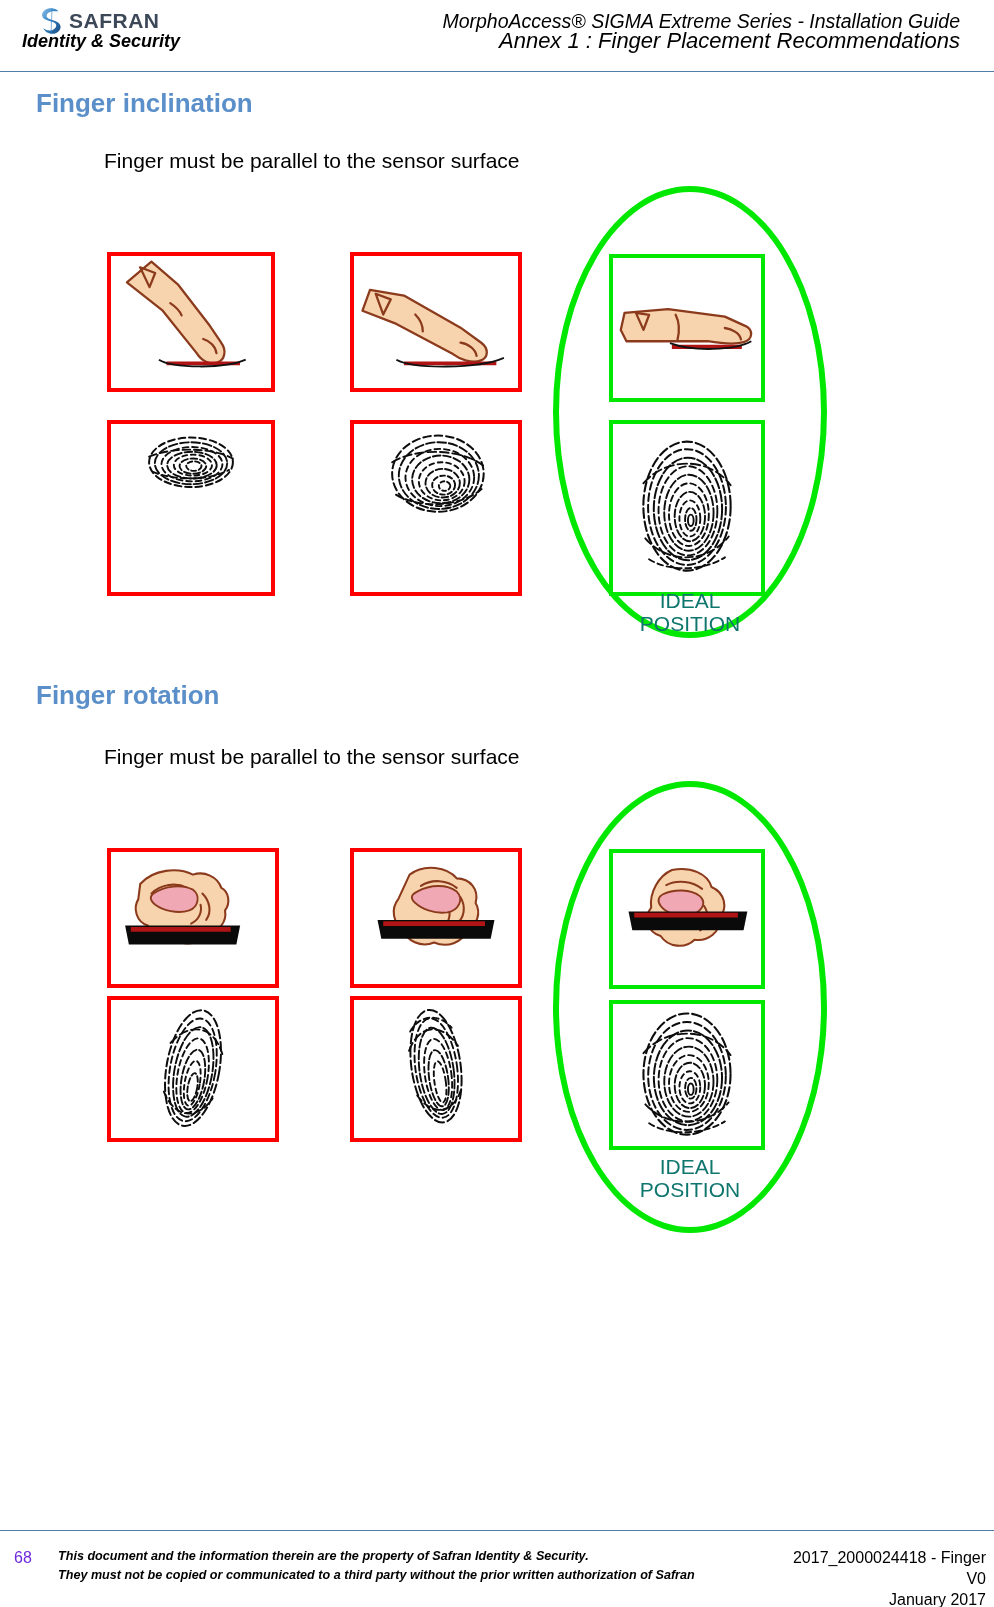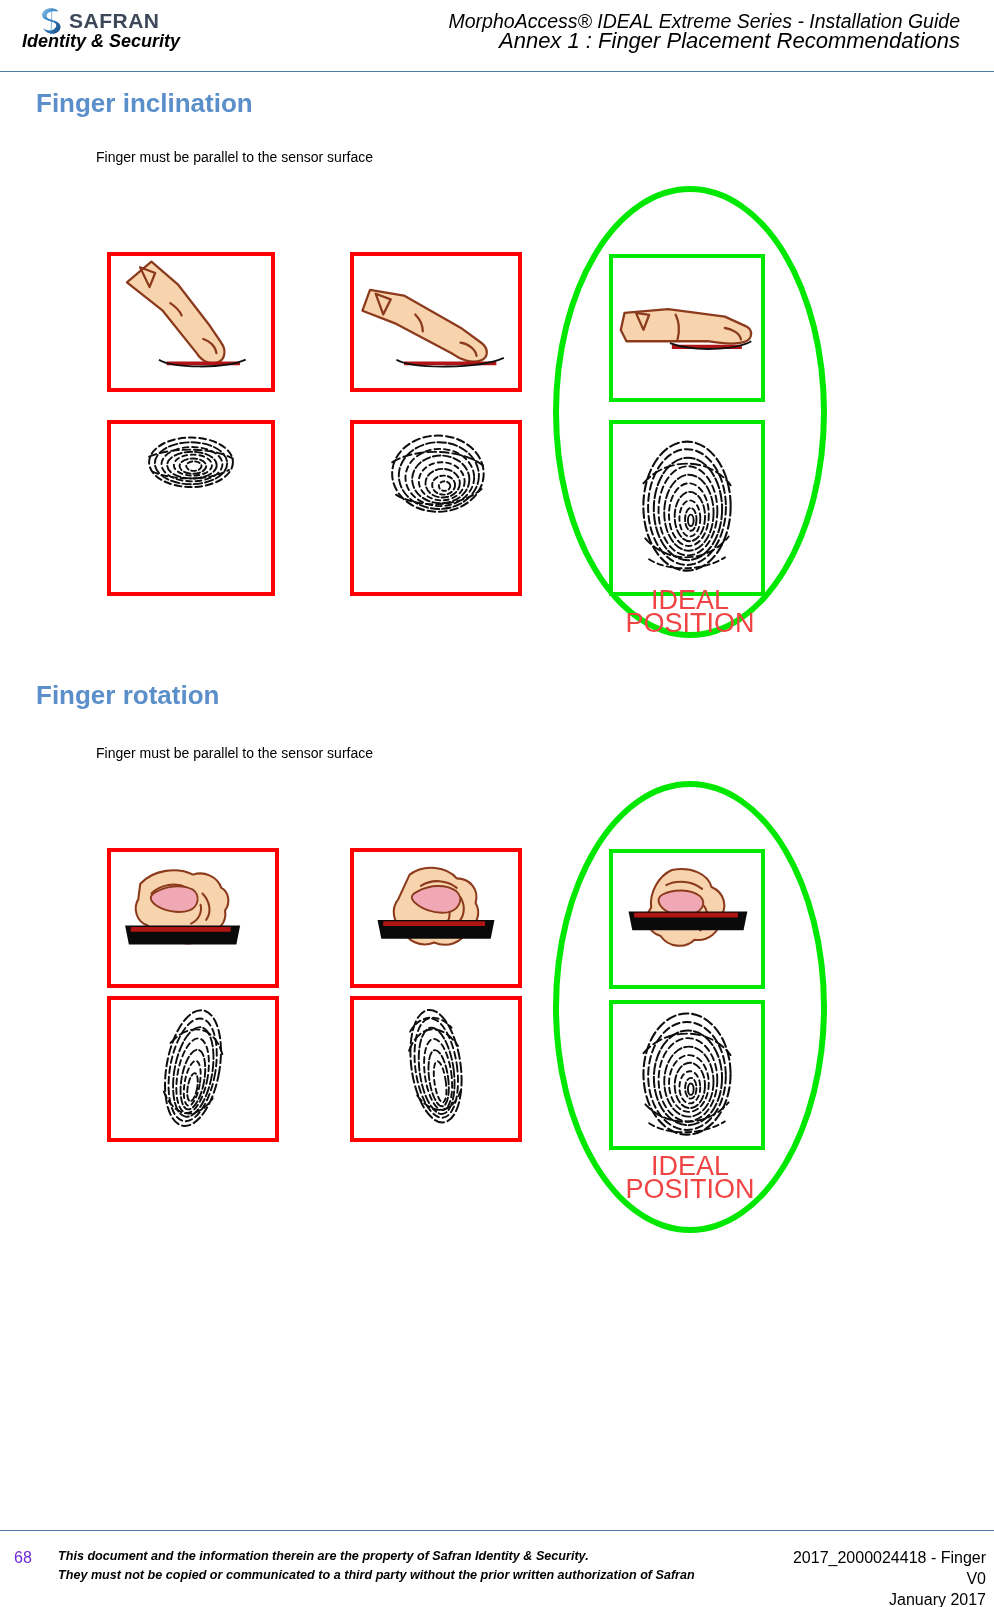--- a/index.html
+++ b/index.html
@@ -88,23 +88,23 @@
     font-family: "Liberation Sans", sans-serif;
     font-weight: bold;
     font-size: 26px;
     color: #5b8fc9;
     left: 36px;
     white-space: nowrap;
   }
   .section-sub {
     position: absolute;
     font-family: "Liberation Sans", sans-serif;
-    font-size: 14px;
-    color: #000;
-    left: 96px;
+    font-size: 21px;
+    color: #000;
+    left: 104px;
     white-space: nowrap;
   }
 
   
   .panel {
     position: absolute;
     box-sizing: border-box;
     background: #ffffff;
     overflow: hidden;
   }
@@ -115,23 +115,23 @@
   .ideal-ellipse {
     position: absolute;
     box-sizing: border-box;
     border: 6px solid #00e800;
     border-radius: 50%;
     background: transparent;
   }
   .ideal-caption {
     position: absolute;
     font-family: "Liberation Sans", sans-serif;
-    font-size: 27px;
+    font-size: 21px;
     line-height: 23px;
-    color: #ef4444;
+    color: #0f766e;
     text-align: center;
     white-space: pre-line;
   }
 
   
   .art { width: 100%; height: 100%; display: block; }
 
   
   .footer-rule {
     position: absolute;
@@ -181,21 +181,21 @@
             <stop offset="0%" stop-color="#8fc2e8"></stop>
             <stop offset="45%" stop-color="#2f7fc2"></stop>
             <stop offset="100%" stop-color="#1c4f84"></stop>
           </linearGradient>
         </defs>
         <path d="M20.5 5.2 C17.5 1.6 10.5 1.2 6.6 4.2 C2.8 7.1 3.4 11.6 7.4 13.6 C10.6 15.2 15.4 15.7 17.4 17.6 C19.3 19.5 17.9 22.6 14.6 23.9 C11.4 25.1 7.2 24.3 5.2 22.1 C6.8 26.6 13.2 29.3 18.2 27.0 C23.3 24.7 24.0 19.4 20.1 16.6 C16.9 14.2 11.4 13.8 9.4 11.8 C7.6 10.0 8.9 7.1 12.0 6.0 C15.0 4.9 18.7 5.4 20.5 5.2 Z" fill="url(#sg)"></path>
         <path d="M14.0 2.0 C13.6 9.5 13.5 20.0 13.0 28.2" stroke="#2f7fc2" stroke-width="1.1" fill="none" opacity="0.55"></path>
       </svg>
       <span class="safran-word">SAFRAN</span>
     </div>
-    <div class="hdr-title">MorphoAccess® IDEAL Extreme Series - Installation Guide</div>
+    <div class="hdr-title">MorphoAccess® SIGMA Extreme Series - Installation Guide</div>
   </div>
 
   <div class="hdr-row hdr-row-2">
     <div class="hdr-left-sub">Identity &amp; Security</div>
     <div class="hdr-right-sub">Annex 1 : Finger Placement Recommendations</div>
   </div>
 
   <div class="hdr-rule"></div>
 </div>
 

